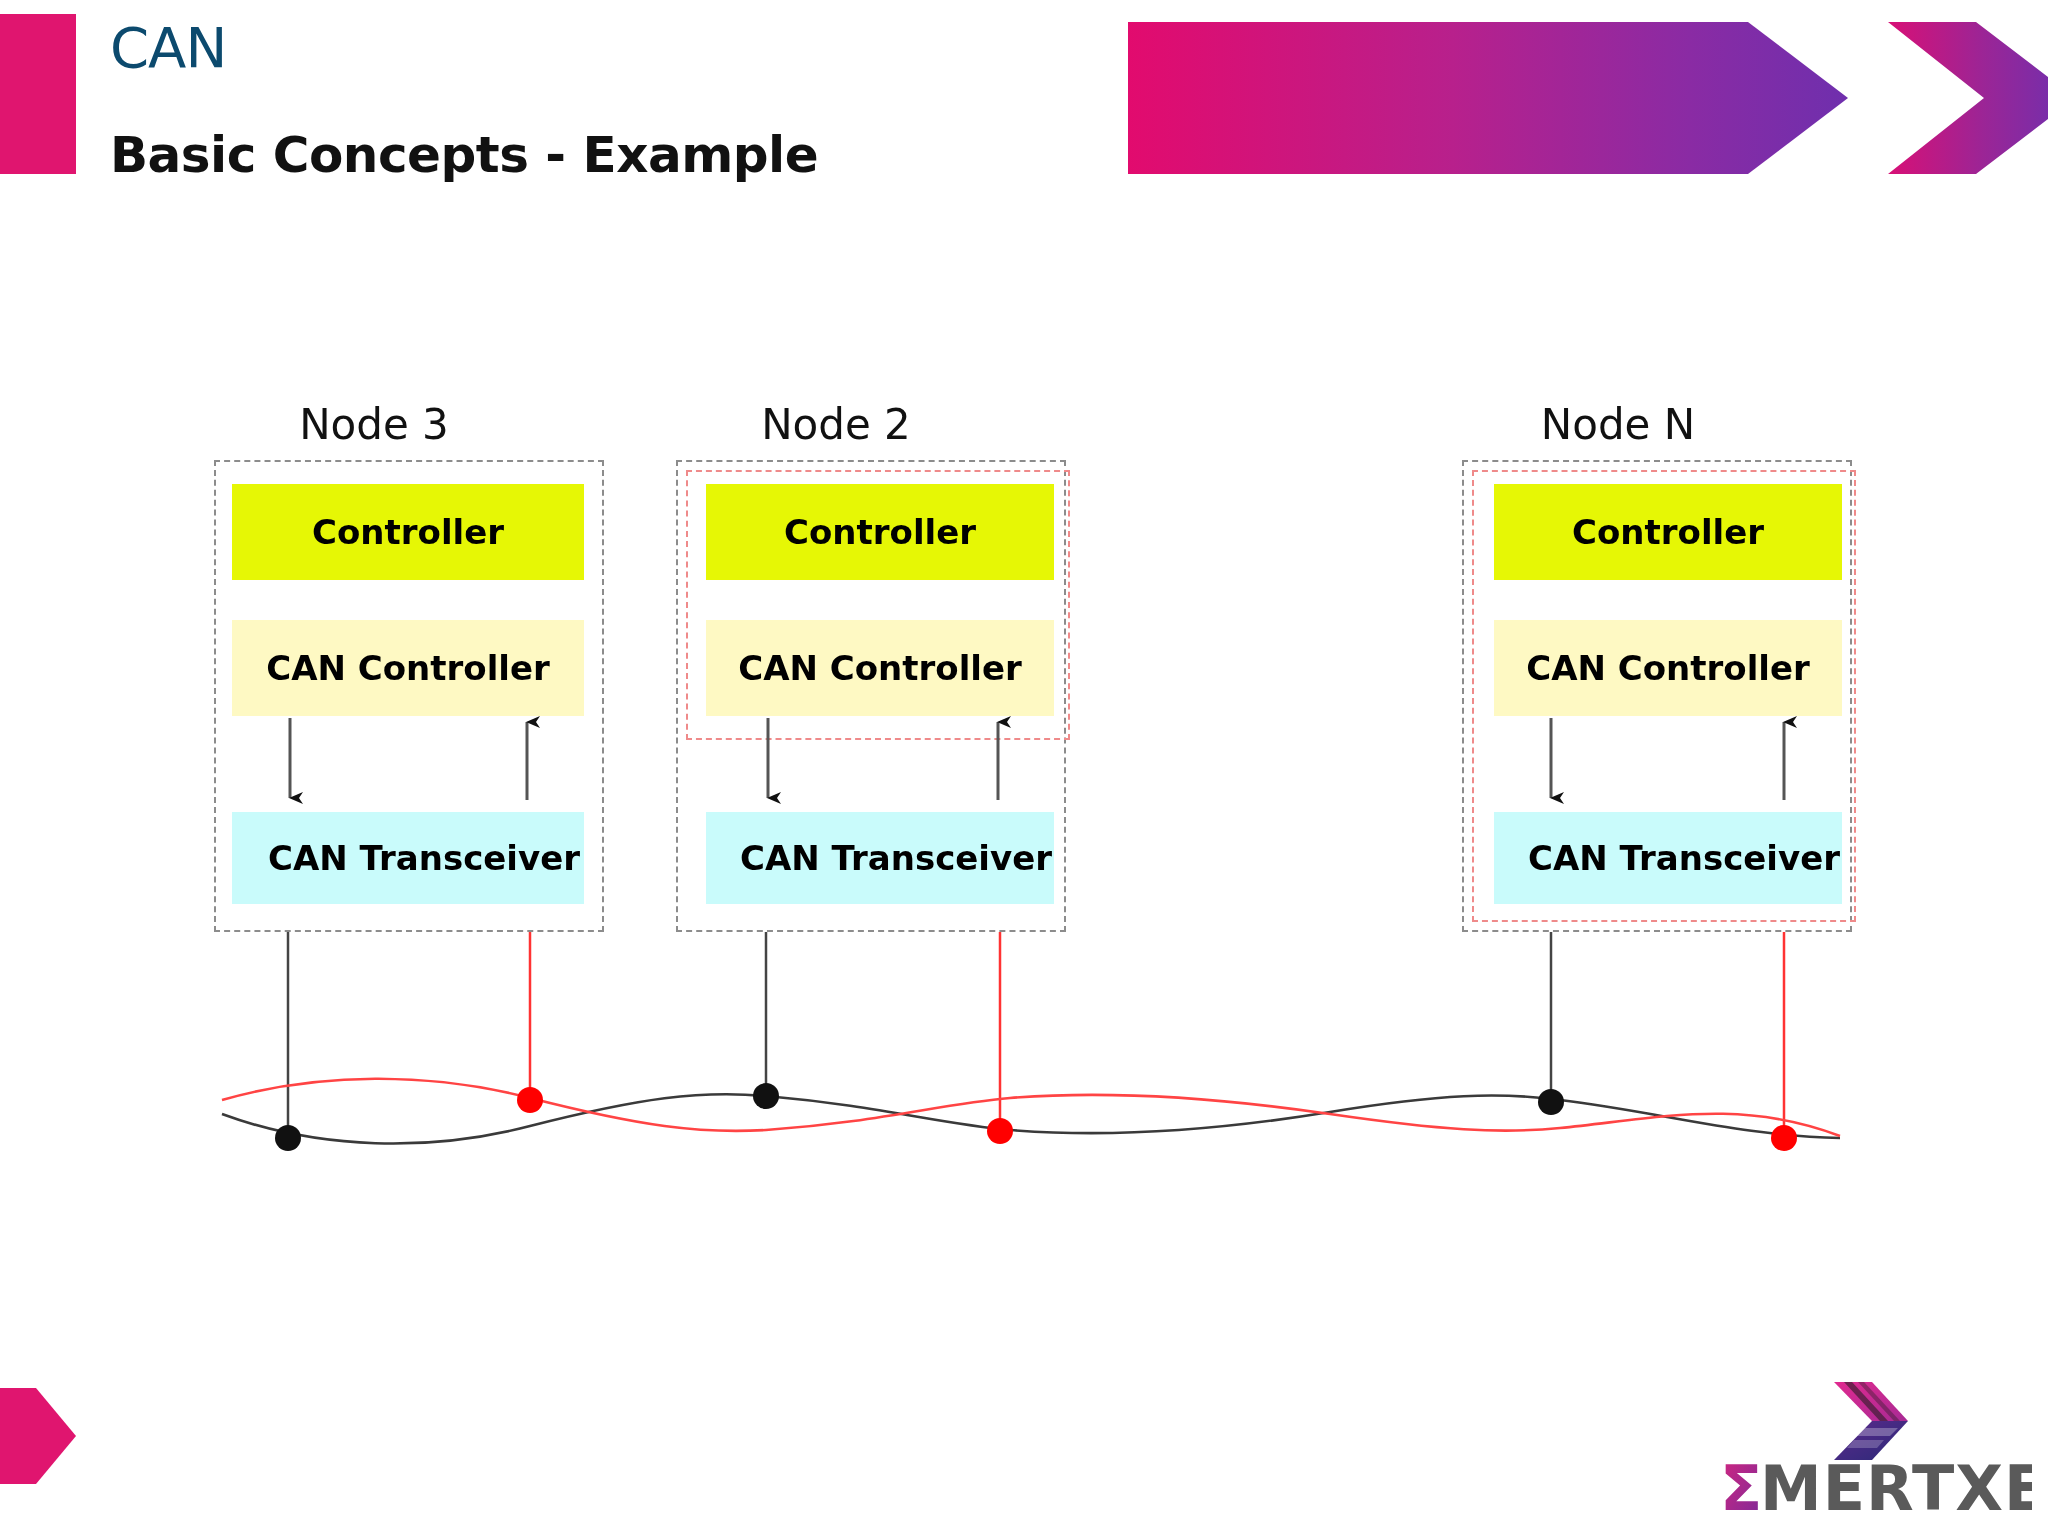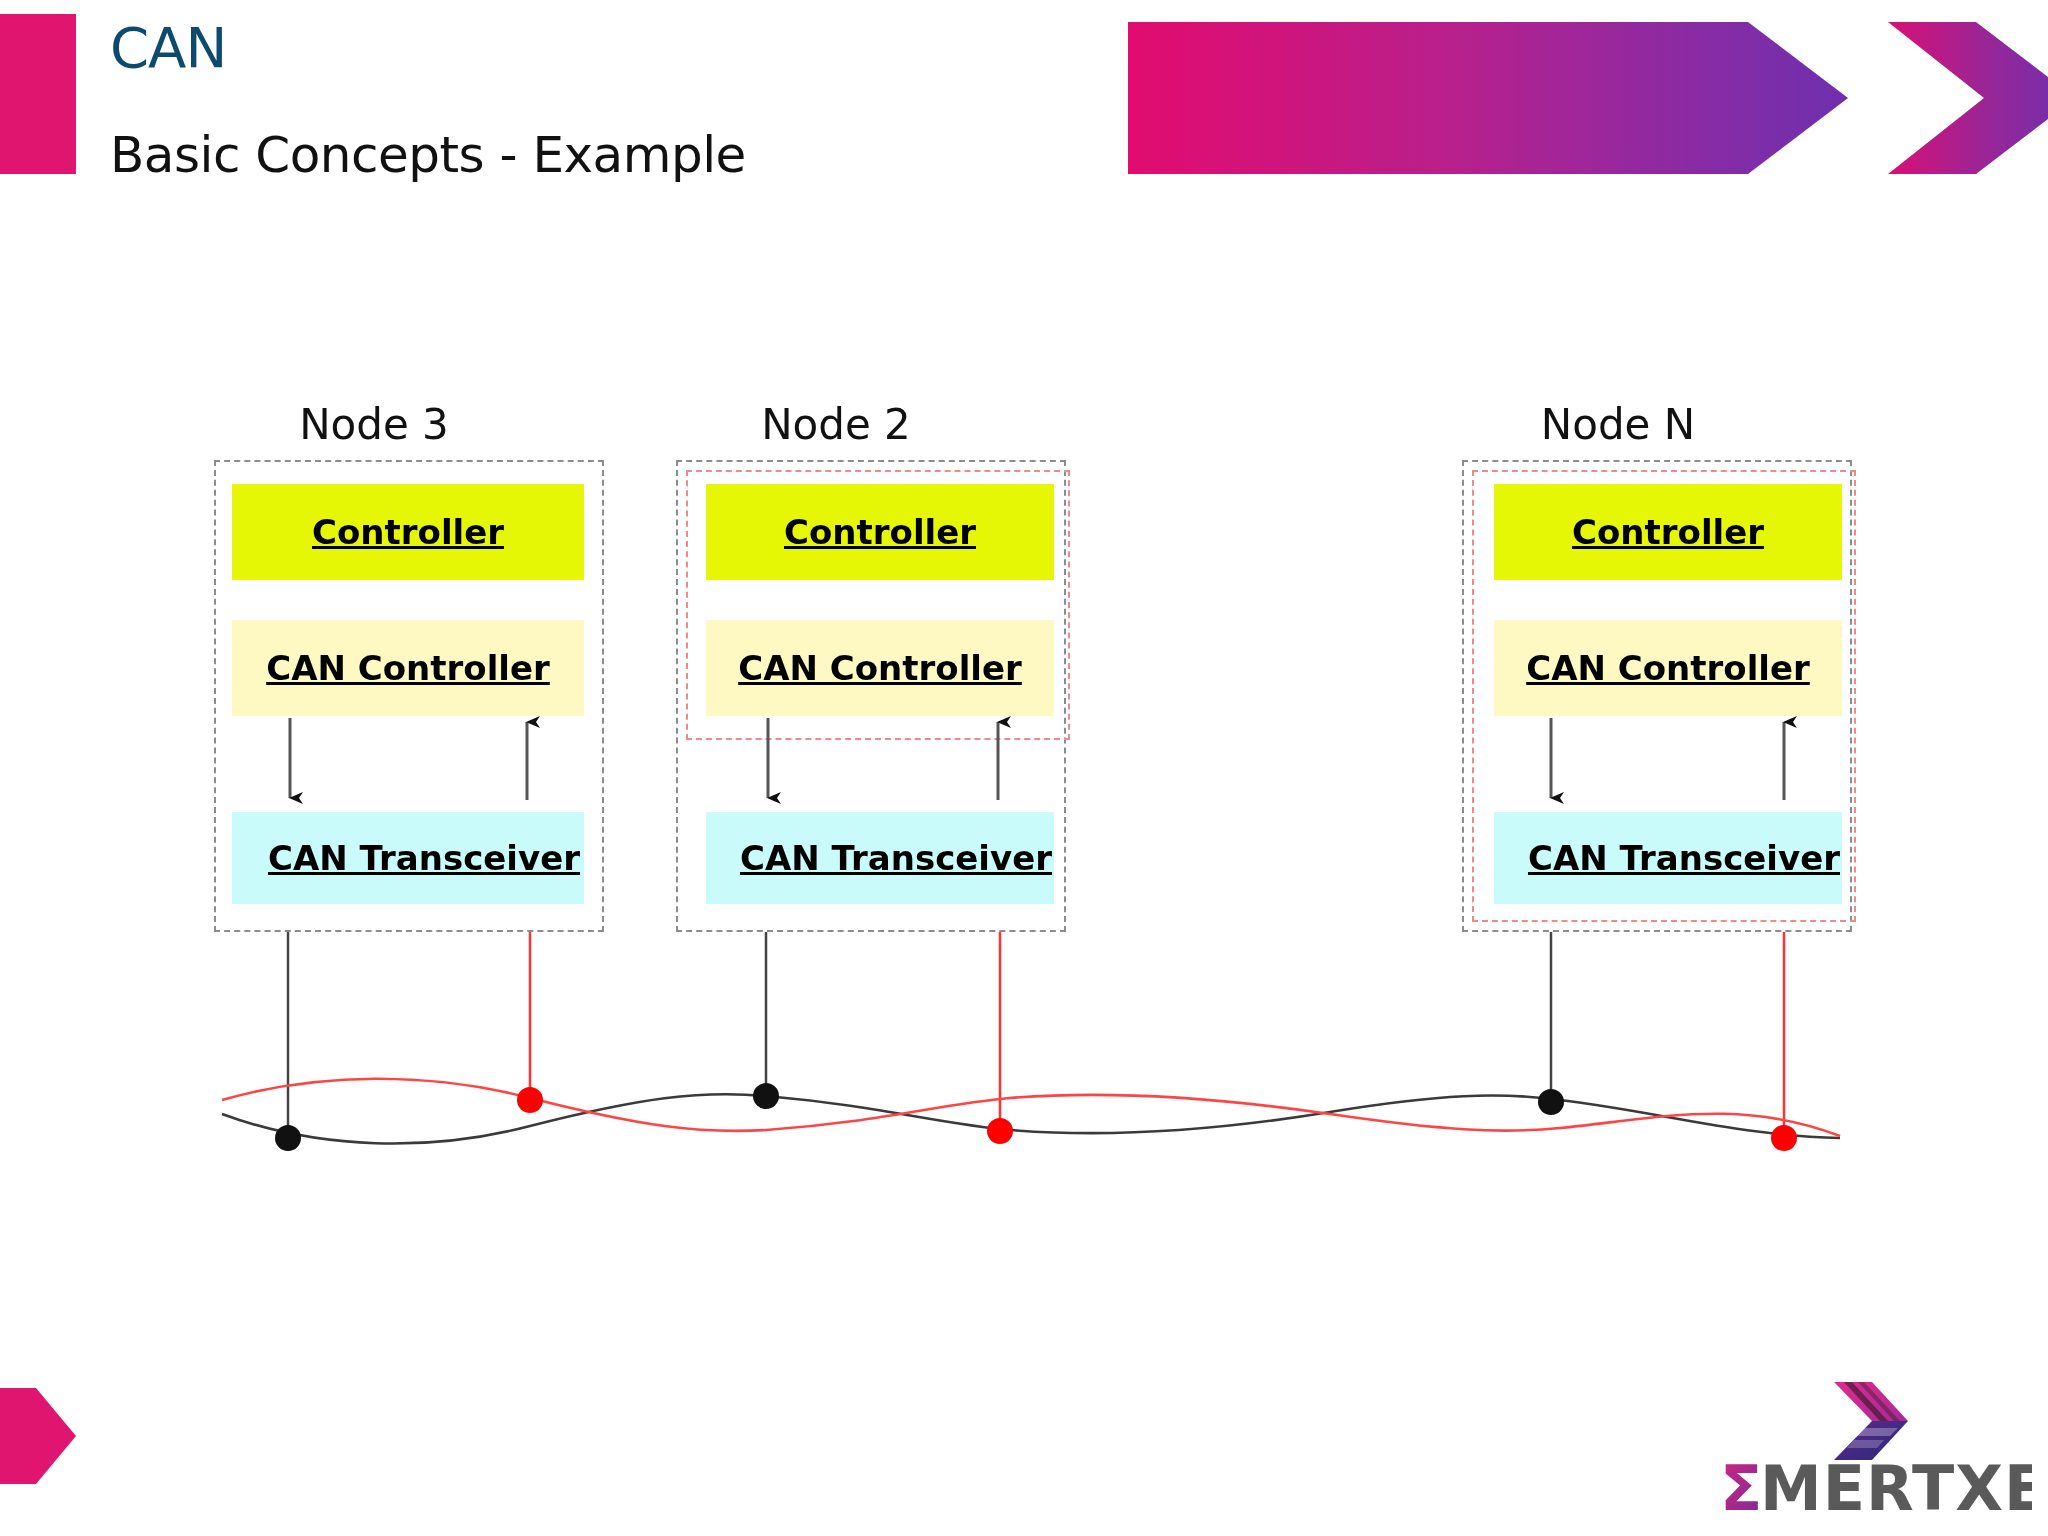--- a/index.html
+++ b/index.html
@@ -18,21 +18,21 @@
   }
   #page-title{
     position:absolute; left:110px; top:20px;
     font-size:56px; line-height:1; color:#0c4a6e;
     font-family:"DejaVu Sans", sans-serif; font-weight:400;
     letter-spacing:-1px;
   }
   #page-subtitle{
     position:absolute; left:110px; top:130px;
     font-size:50px; line-height:1; color:#111111;
-    font-weight:400; letter-spacing:-0.5px;
+    font-weight:700; letter-spacing:-0.5px;
   }
   #header-arrow-wrap{
     position:absolute; right:0; top:22px; width:920px; height:152px;
   }
   #header-arrow-wrap svg{ display:block; width:100%; height:100%; }
 
   
   #diagram{
     position:absolute; left:0; top:0; width:2048px; height:1536px;
     pointer-events:none;
@@ -54,21 +54,20 @@
     border:2px dashed #ef8a8a;
     background:transparent;
   }
 
   .blk{
     position:absolute;
     display:flex; align-items:center; justify-content:center;
     font-size:34px; font-weight:bold; color:#000000;
     font-family:"DejaVu Sans", sans-serif;
     letter-spacing:0px;
-    text-decoration:underline;
   }
   .blk-controller   { background:#e6f705; }
   .blk-can-ctrl     { background:#fef9c3; }
   .blk-transceiver  { background:#c9fbfb;padding-left:32px; }
 
   
   #logo{
     position:absolute; right:16px; bottom:10px;
     width:320px; height:150px;
   }

